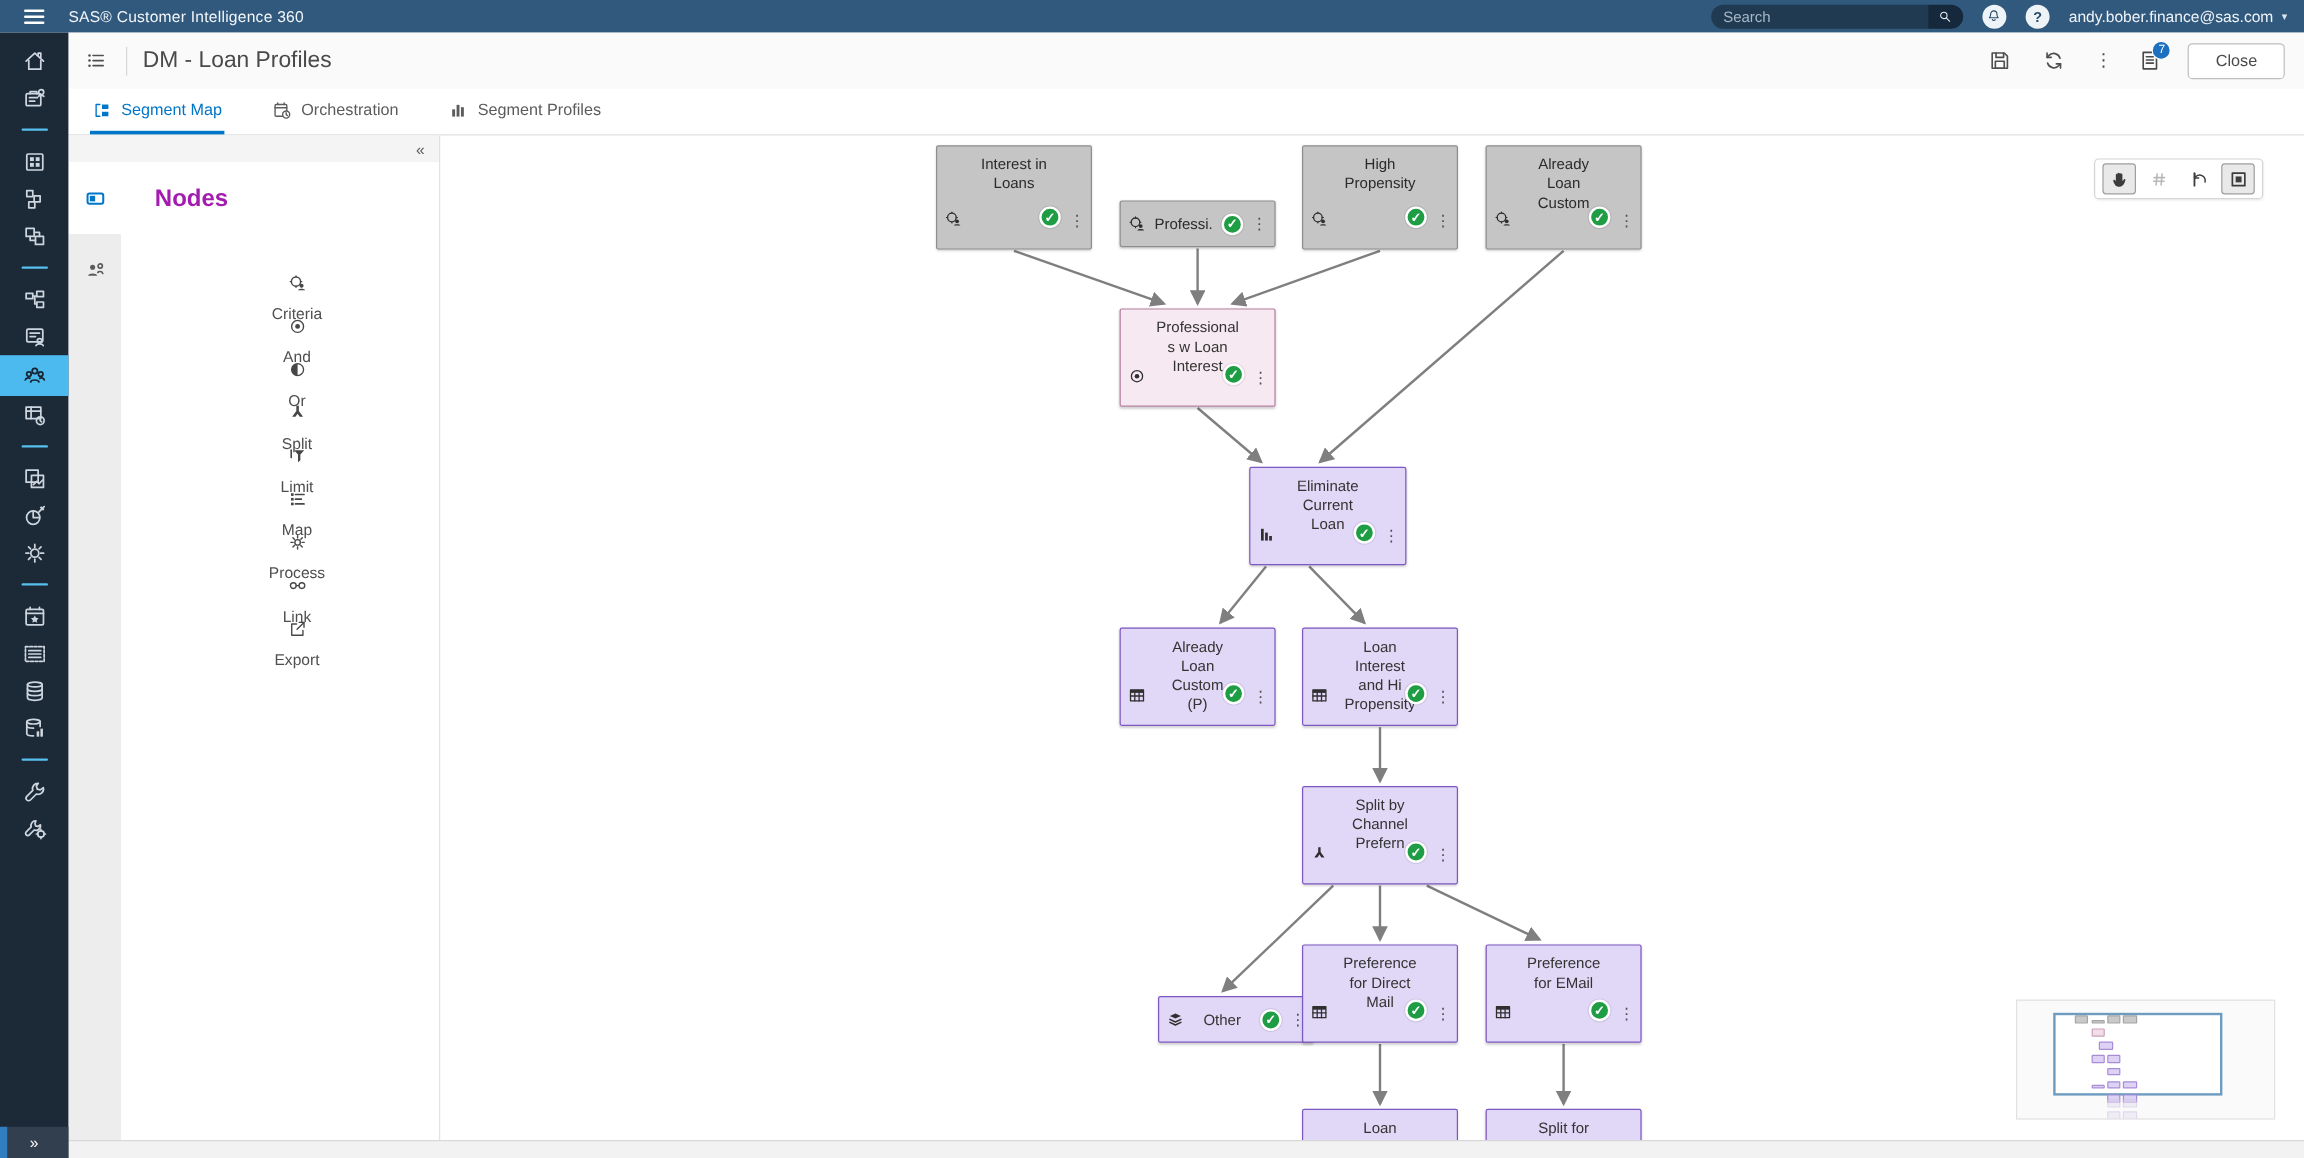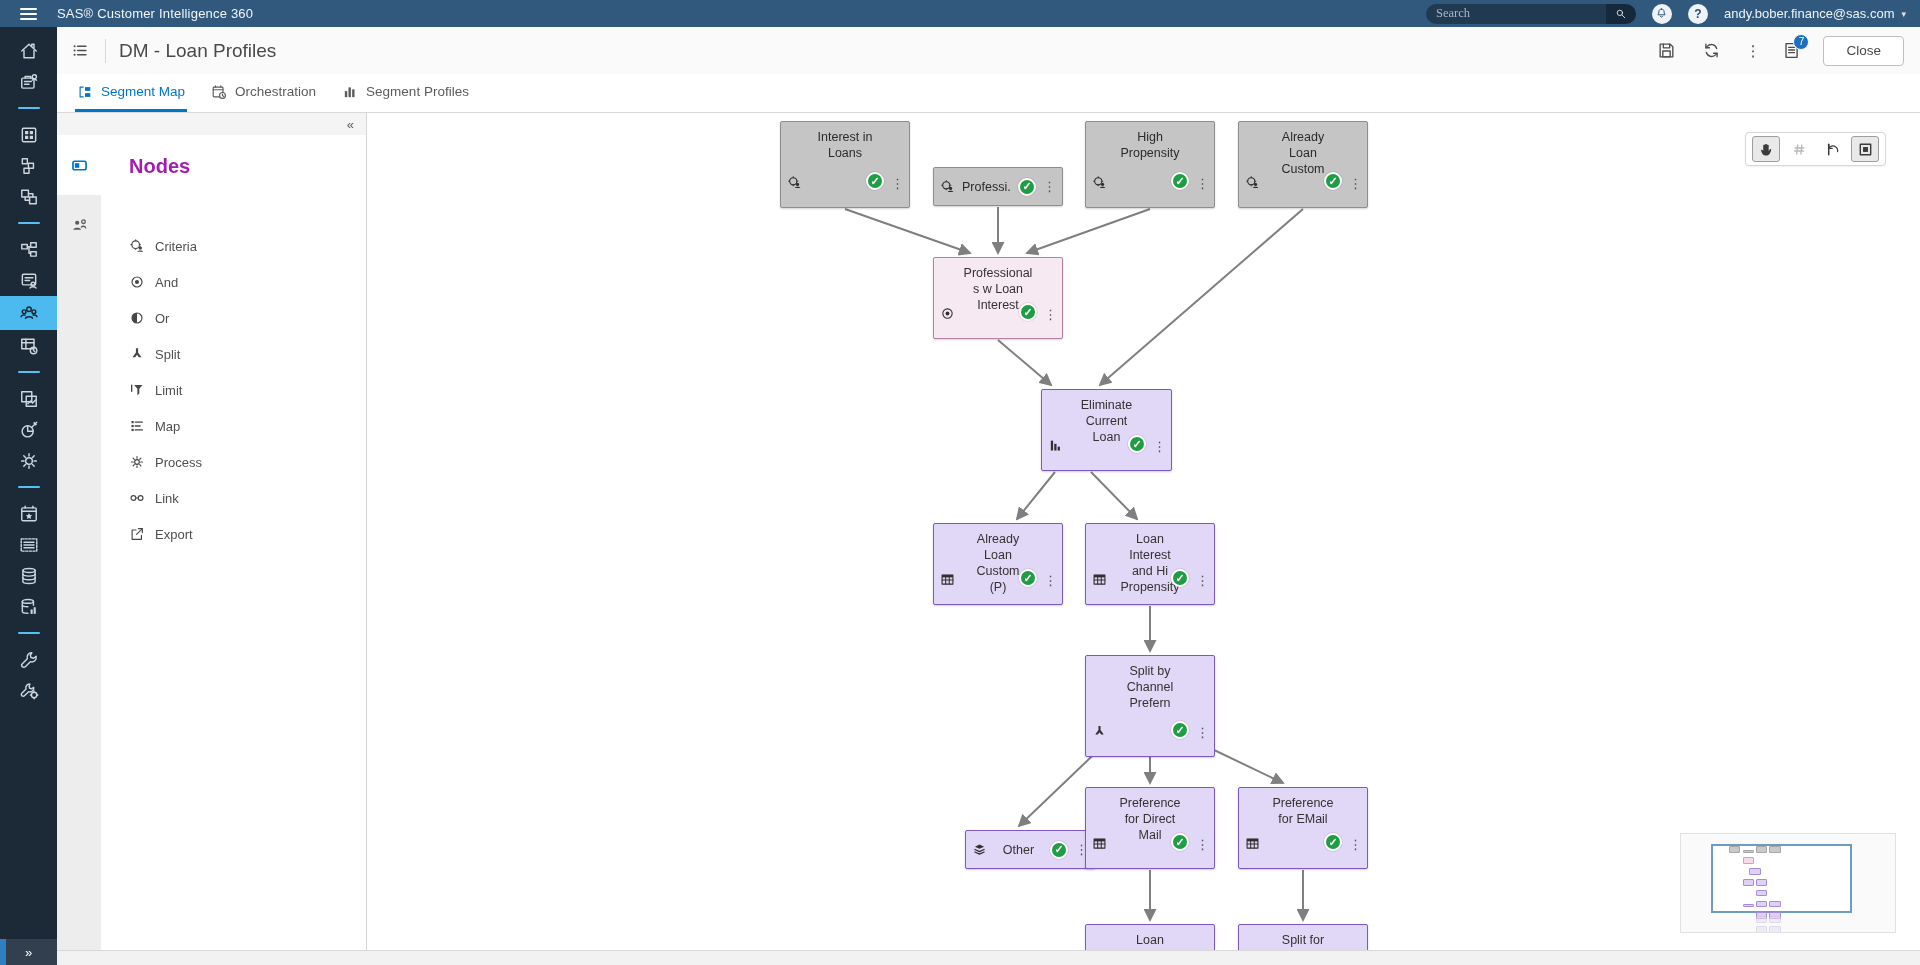--- a/index.html
+++ b/index.html
@@ -16,21 +16,21 @@
   .topbar { position:absolute; top:0; left:0; right:0; height:27px; background:#31597d;
     display:flex; align-items:center; color:#fff; z-index:30; }
   .hamburger { width:57px; display:flex; justify-content:center; cursor:pointer; }
   .hamburger .bars { width:17px; }
   .hamburger .bars div { height:2px; background:#fff; margin:3px 0; border-radius:1px; }
   .app-title { font-size:13px; letter-spacing:.2px; color:#f2f6f9; }
   .topbar-right { margin-left:auto; display:flex; align-items:center; gap:16px; padding-right:14px; }
   .search-pill { width:210px; height:20px; background:#203a52; border-radius:10px;
     display:flex; align-items:center; overflow:hidden; }
   .search-pill input { flex:1; background:transparent; border:none; outline:none;
-    color:#c3d0dc; font-size:12.5px; padding:0 10px; font-family:Liberation Serif, serif; }
+    color:#c3d0dc; font-size:12.5px; padding:0 10px; font-family:Liberation Sans, sans-serif; }
   .search-pill input::placeholder { color:#a7b8c6; }
   .search-btn { width:30px; height:20px; background:#16293c; border-radius:0 10px 10px 0;
     display:flex; align-items:center; justify-content:center; color:#e9eef3; cursor:pointer; }
   .round-btn { width:20px; height:20px; border-radius:50%; background:#eef3f7; color:#274b6b;
     display:flex; align-items:center; justify-content:center; cursor:pointer; font-size:12px; font-weight:bold; }
   .user-menu { display:flex; align-items:center; gap:7px; font-size:13px; color:#eef3f8; cursor:pointer; }
   .caret { font-size:9px; color:#dbe5ee; }
 
   
   .navrail { position:absolute; top:27px; left:0; bottom:0; width:57px; background:#1c2937;
@@ -52,41 +52,41 @@
   .hdr-right { margin-left:auto; display:flex; align-items:center; gap:22px; }
   .kebab { font-size:15px; color:#4a4a4a; cursor:pointer; line-height:1; }
   .notes-wrap { position:relative; cursor:pointer; color:#4a4a4a; }
   .badge { position:absolute; top:-7px; right:-8px; min-width:16px; height:16px; border-radius:50%;
     background:#1d6fbf; color:#fff; font-size:10px; display:flex; align-items:center; justify-content:center;
     border:1px solid #fafafa; }
   .close-btn { height:30px; padding:0 22px; background:#fff; border:1px solid #bfbfbf; border-radius:4px;
     color:#4a4a4a; font-size:13.5px; font-family:inherit; cursor:pointer; }
 
   .tab-bar { height:39px; border-bottom:1px solid #d8d8d8; display:flex; align-items:stretch;
-    padding-left:18px; gap:22px; background:#fff; }
+    padding-left:18px; gap:38px; background:#fff; }
   .tab { display:flex; align-items:center; gap:8px; font-size:13.5px; color:#5c5c5c; cursor:pointer;
     border-bottom:3px solid transparent; padding:0 2px; }
   .tab.active { color:#0076c9; border-bottom-color:#0076c9; }
 
   .content { flex:1; position:relative; display:flex; min-height:0; }
   .bottom-strip { height:15px; background:#f2f2f2; border-top:1px solid #d8d8d8; }
 
   
   .panel { width:310px; border-right:1px solid #d5d5d5; display:flex; flex-direction:column; background:#fff; }
   .panel-top { height:22px; background:#f4f4f4; display:flex; align-items:center; justify-content:flex-end;
     padding-right:12px; color:#5a5a5a; font-size:13px; }
   .panel-collapse { cursor:pointer; line-height:1; }
   .panel-body { flex:1; display:flex; min-height:0; }
   .panel-rail { width:44px; background:#ededed; display:flex; flex-direction:column; }
   .prail-cell { height:60px; display:flex; align-items:center; justify-content:center; color:#5b5b5b; cursor:pointer; }
   .prail-cell.selected { background:#fff; color:#0076c9; }
   .panel-main { flex:1; padding:20px 0 0 28px; background:#fff; }
   .panel-title { color:#a21caf; font-size:20px; font-weight:700; }
   .node-list { list-style:none; margin:50px 0 0 0; padding:0; }
-  .node-item { display:flex; align-items:center; gap:10px; height:36px; color:#4f4f4f; font-size:13px; cursor:grab; }
+  .node-item { display:flex; align-items:center; gap:10px; height:36px; color:#4f4f4f; font-size:13px; cursor:grab;flex-direction:column; }
   .node-item .icon { color:#474747; }
 
   
   .canvas { flex:1; position:relative; overflow:hidden; background:#fff; }
   #edge-layer { position:absolute; left:0; top:0; z-index:1; }
   #node-layer { position:absolute; inset:0; z-index:2; }
 
   .dnode { position:absolute; border:1px solid; border-radius:2px; box-shadow:0 1px 2px rgba(0,0,0,.18);
     font-size:12.5px; color:#333; cursor:pointer; }
   .dnode--gray   { background:#c5c5c5; border-color:#8e8e8e; color:#2b2b2b; }
@@ -672,21 +672,21 @@
             <span class="icon dnode-typeicon">
               <svg width="15" height="15" viewBox="0 0 18 18" fill="none" stroke="currentColor" stroke-width="1.3" stroke-linecap="round" stroke-linejoin="round">
                 <rect x="2.5" y="3.5" width="13" height="11"></rect>
                 <rect x="2.5" y="3.5" width="13" height="3" fill="currentColor" stroke="none"></rect>
                 <path d="M2.5 9.6h13M6.8 6.5v8M11.1 6.5v8"></path>
               </svg>
             </span>
             <span class="dnode-check">✓</span>
             <span class="dnode-kebab">⋮</span>
           </div>
-          <div class="dnode dnode--purple" title="Split by Channel Prefern" style="left: 718px; top: 542px; width: 130px; height: 102px;">
+          <div class="dnode dnode--purple" title="Split by Channel Prefern" style="left: 718px; top: 542px; width: 130px; height: 82px;">
             <span class="dnode-text">Split by
 Channel
 Prefern</span>
             <span class="icon dnode-typeicon">
               <svg width="15" height="15" viewBox="0 0 18 18" fill="none" stroke="currentColor" stroke-width="1.3" stroke-linecap="round" stroke-linejoin="round">
                 <path d="M7.8 2.5h2.4v4.8l3.9 5.4h-3.1l-2-2.9-2 2.9H3.9l3.9-5.4z" fill="currentColor" stroke="none"></path>
               </svg>
             </span>
             <span class="dnode-check">✓</span>
             <span class="dnode-kebab">⋮</span>

